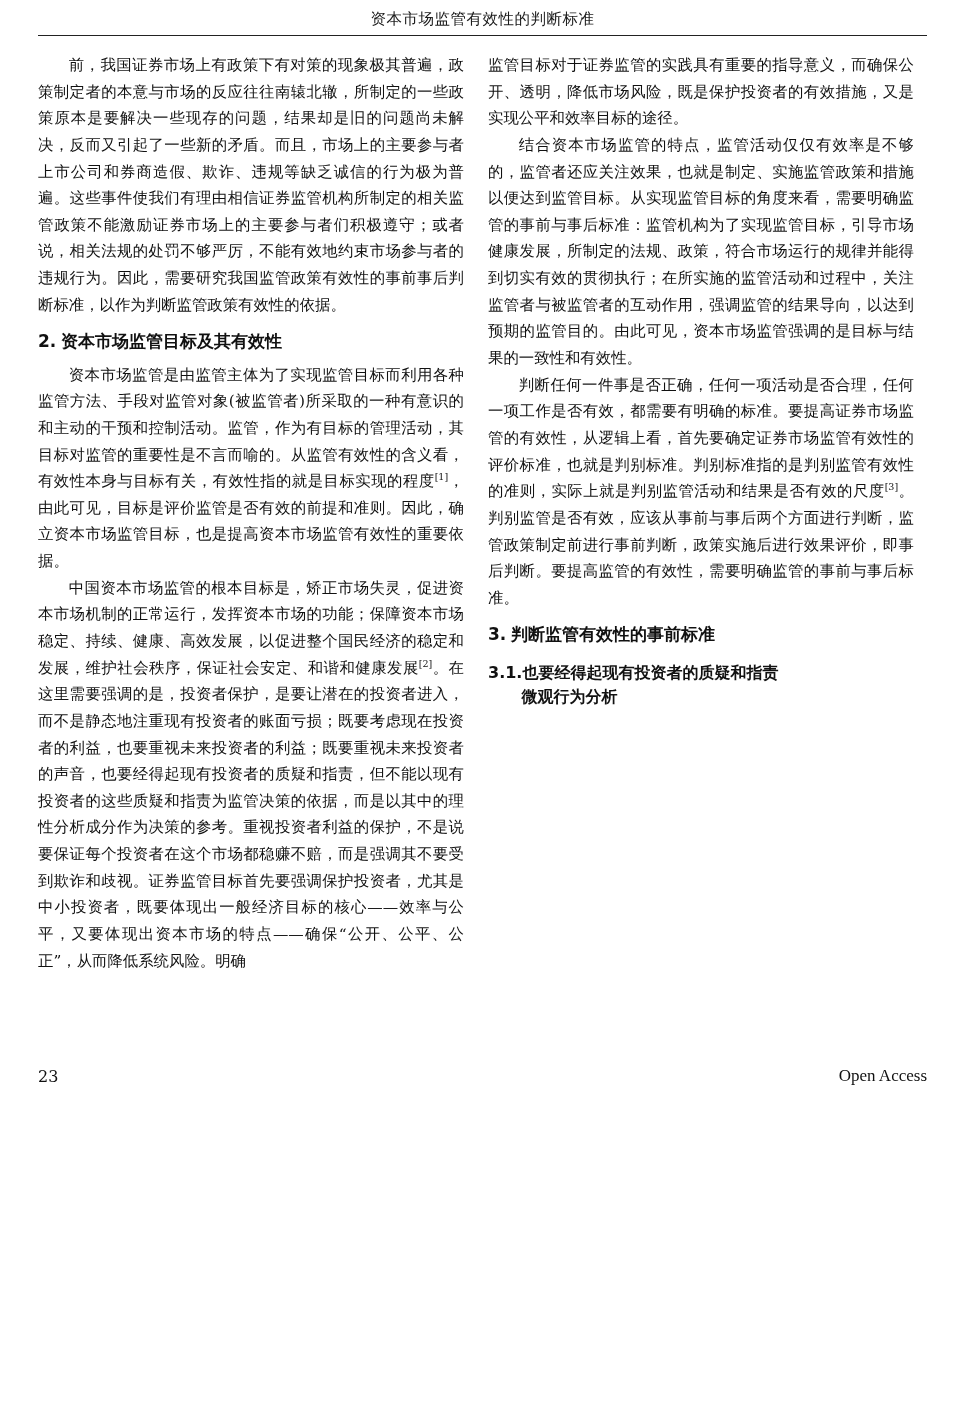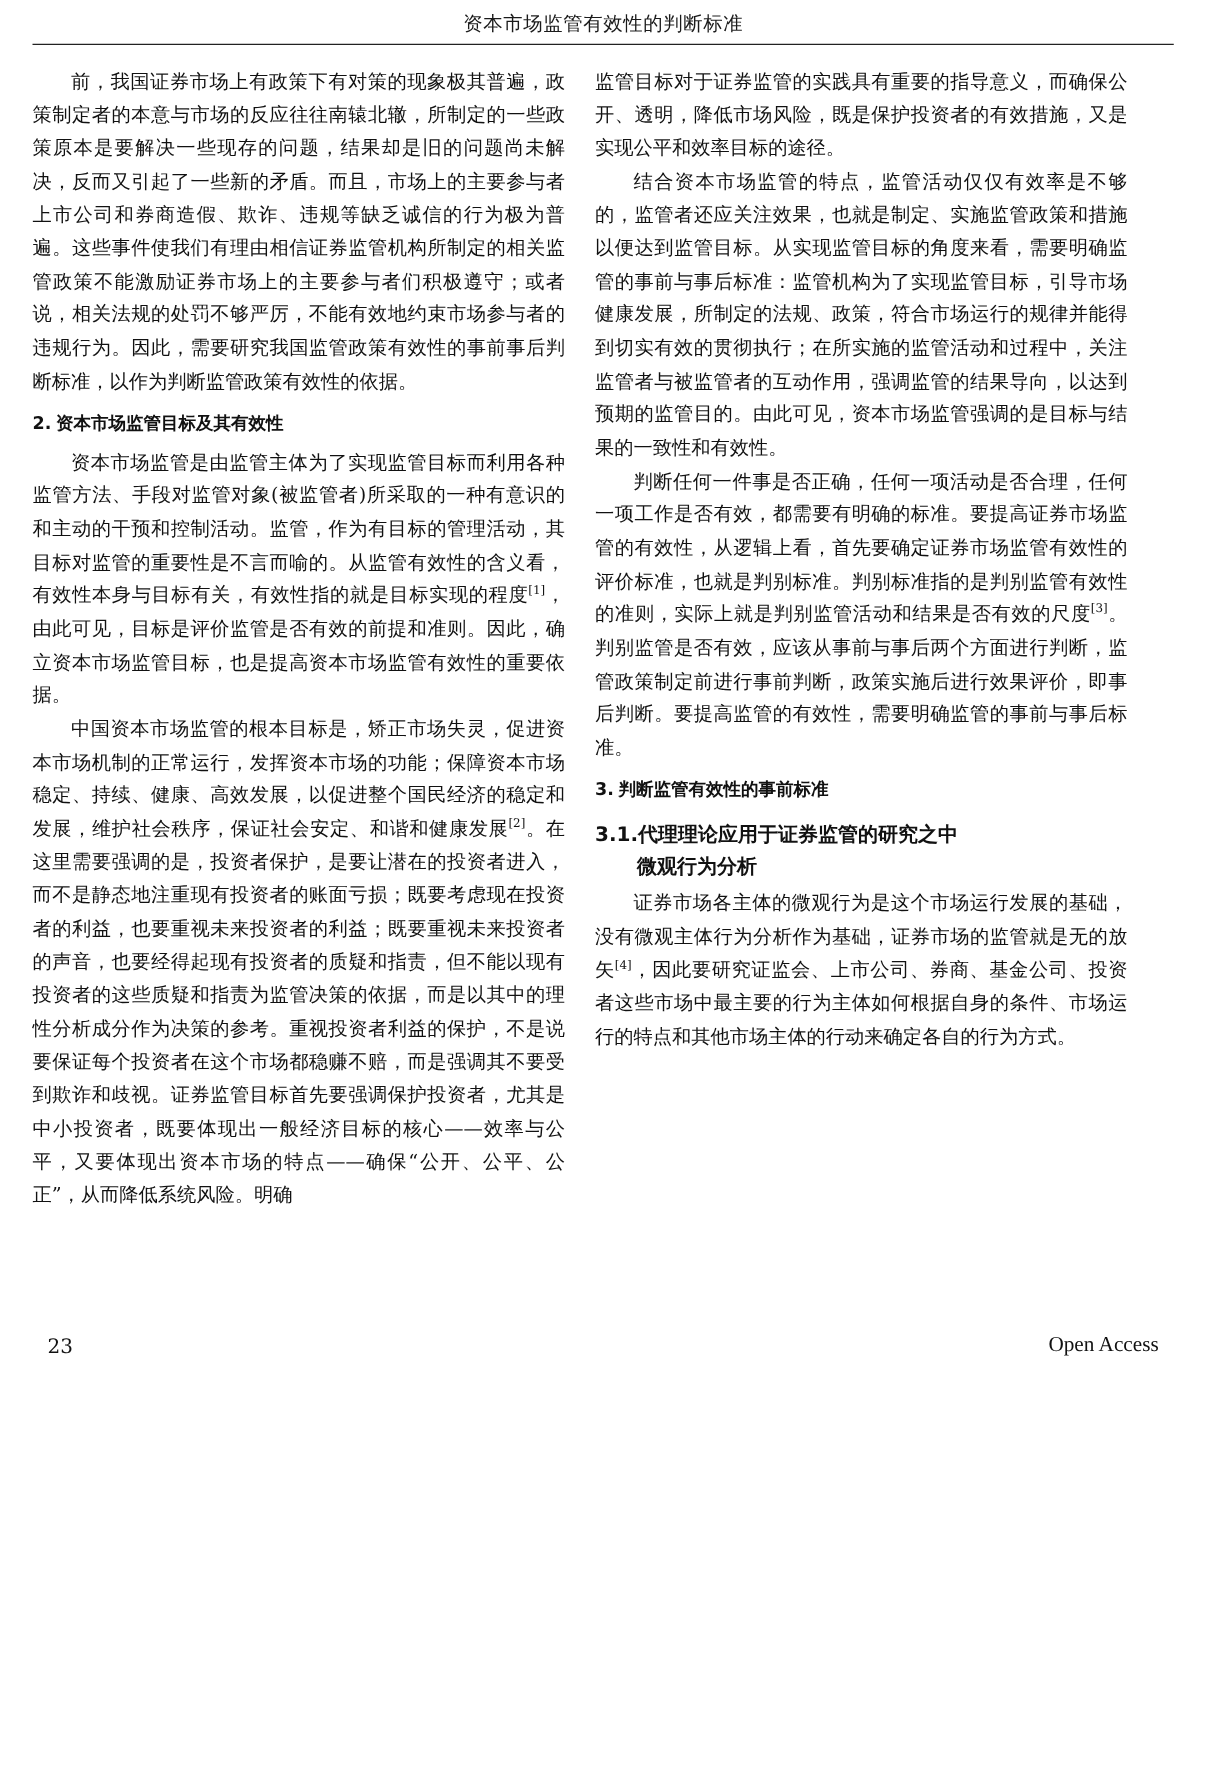--- a/index.html
+++ b/index.html
@@ -13,21 +13,21 @@
     font-family: "DejaVu Serif", "Liberation Serif", serif;
     color: #111;
     position: relative;
     overflow: hidden;
   }
   .page {
     position: relative;
     width: 965px;
     height: 1104px;
     box-sizing: border-box;
-    padding: 0 26px;
+    padding: 0 38px;
   }
   
   .running-head {
     text-align: center;
     font-size: 15.5px;
     letter-spacing: 0.5px;
     padding-top: 9px;
     font-family: "DejaVu Serif", "Liberation Serif", serif;
     color: #1a1a1a;
   }
@@ -52,21 +52,21 @@
     text-justify: inter-ideograph;
   }
   p {
     margin: 0;
     text-indent: 2em;
   }
   p.noindent {
     text-indent: 0;
   }
   h2.section {
-    font-size: 14px;
+    font-size: 17px;
     font-weight: bold;
     margin: 10px 0 6px 0;
     line-height: 1.6;
     text-indent: 0;
     font-family: "DejaVu Sans", "Liberation Sans", sans-serif;
   }
   h3.subsection {
     font-size: 16px;
     font-weight: bold;
     margin: 12px 0 4px 0;
@@ -137,25 +137,24 @@
       <p>结合资本市场监管的特点，监管活动仅仅有效率是不够的，监管者还应关注效果，也就是制定、实施监管政策和措施以便达到监管目标。从实现监管目标的角度来看，需要明确监管的事前与事后标准：监管机构为了实现监管目标，引导市场健康发展，所制定的法规、政策，符合市场运行的规律并能得到切实有效的贯彻执行；在所实施的监管活动和过程中，关注监管者与被监管者的互动作用，强调监管的结果导向，以达到预期的监管目的。由此可见，资本市场监管强调的是目标与结果的一致性和有效性。</p>
 
       <p><span>判断任何一件事是否正确，任何一项活动是否合理，任何一项工作是否有效，都需要有明确的标准。要提高证券市场监管的有效性，从逻辑上看，首先要确定证券市场监管有效性的评价标准，也就是判别标准。判别标准指的是判别监管有效性的准则，实际上就是判别监管活动和结果是否有效的尺度</span><sup>[3]</sup><span>。判别监管是否有效，应该从事前与事后两个方面进行判断，监管政策制定前进行事前判断，政策实施后进行效果评价，即事后判断。要提高监管的有效性，需要明确监管的事前与事后标准。</span></p>
 
       <h2 class="section">
         <span class="secnum">3.</span><span>判断监管有效性的事前标准</span>
       </h2>
 
 
       <h3 class="subsection">
-        <span class="secnum">3.1.</span><span>代理理论应用于证券监管的研究之中</span>
+        <span class="secnum">3.1.</span><span>也要经得起现有投资者的质疑和指责</span>
         <span class="sub-line2">微观行为分析</span>
       </h3>
 
-      <p><span>证券市场各主体的微观行为是这个市场运行发展的基础，没有微观主体行为分析作为基础，证券市场的监管就是无的放矢</span><sup>[4]</sup><span>，因此要研究证监会、上市公司、券商、基金公司、投资者这些市场中最主要的行为主体如何根据自身的条件、市场运行的特点和其他市场主体的行动来确定各自的行为方式。</span></p>
 
     </div>
   </div>
 
   <div class="footer">
     <div class="page-number">23</div>
     <div class="open-access">Open Access</div>
   </div>
 
 </div>

